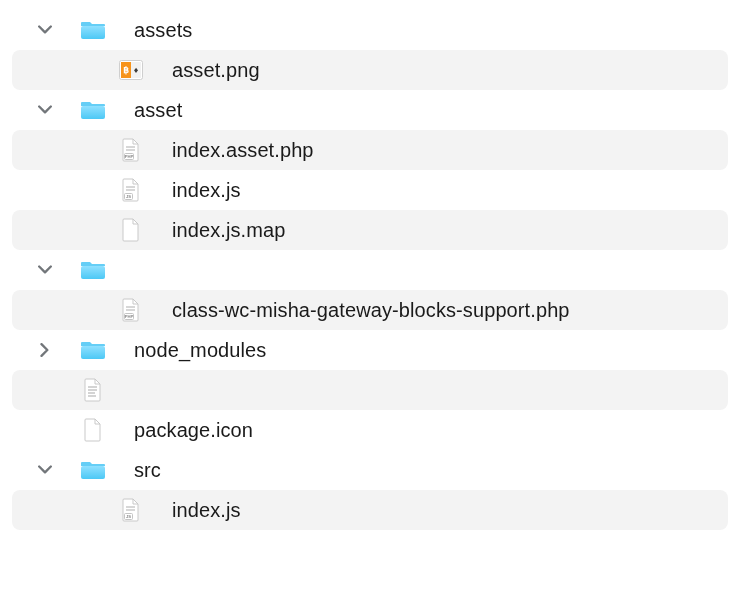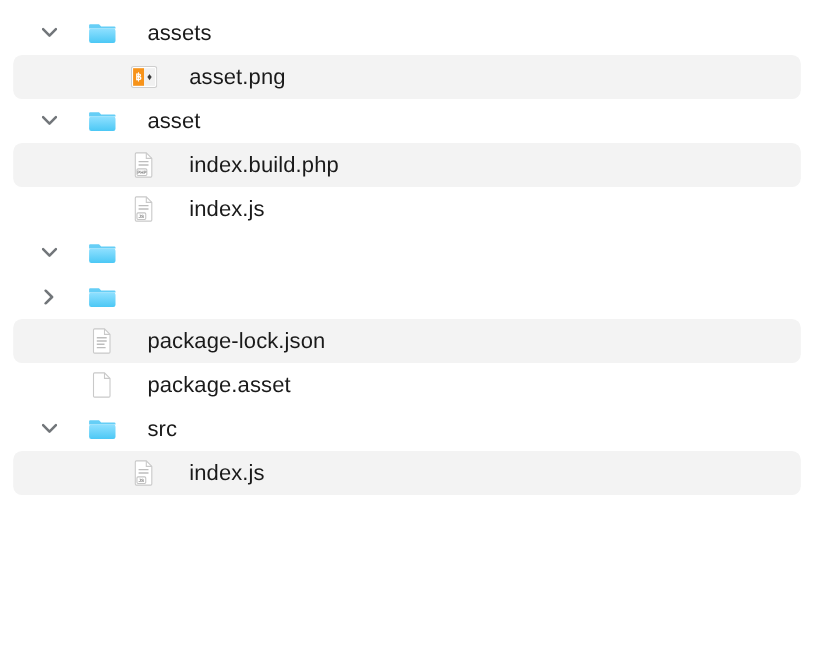--- a/index.html
+++ b/index.html
@@ -123,58 +123,84 @@
       <span class="icon-slot">
   <svg width="20" height="24" viewBox="0 0 20 24">
     <path d="M3 1 h9 l5 5 v16 a1 1 0 0 1-1 1 H3 a1 1 0 0 1-1-1 V2 a1 1 0 0 1 1-1 z" fill="#ffffff" stroke="#c9c9c9"></path>
     <path d="M12 1 v5 h5" fill="none" stroke="#c9c9c9"></path>
     <line x1="5" y1="9" x2="14" y2="9" stroke="#bdbdbd" stroke-width="1.2"></line>
     <line x1="5" y1="12" x2="14" y2="12" stroke="#bdbdbd" stroke-width="1.2"></line>
     <rect x="3.5" y="15.5" width="9" height="6" rx="1" fill="#ffffff" stroke="#c4c4c4"></rect>
     <text x="8" y="20.2" font-size="4.2" text-anchor="middle" fill="#8a8a8a" font-family="Arial" font-weight="bold">PHP</text>
   </svg>
 </span>
-      <span class="label">index.build.php</span>
+      <span class="label">index.asset.php</span>
     </div>
     <div class="row">
       <span class="indent" style="width: 38px;"></span>
       <span class="chevron-slot"></span>
       <span class="icon-slot">
   <svg width="20" height="24" viewBox="0 0 20 24">
     <path d="M3 1 h9 l5 5 v16 a1 1 0 0 1-1 1 H3 a1 1 0 0 1-1-1 V2 a1 1 0 0 1 1-1 z" fill="#ffffff" stroke="#c9c9c9"></path>
     <path d="M12 1 v5 h5" fill="none" stroke="#c9c9c9"></path>
     <line x1="5" y1="9" x2="14" y2="9" stroke="#bdbdbd" stroke-width="1.2"></line>
     <line x1="5" y1="12" x2="14" y2="12" stroke="#bdbdbd" stroke-width="1.2"></line>
     <rect x="3.5" y="15.5" width="8" height="6" rx="1" fill="#ffffff" stroke="#c4c4c4"></rect>
     <text x="7.5" y="20.2" font-size="4.2" text-anchor="middle" fill="#8a8a8a" font-family="Arial" font-weight="bold">JS</text>
   </svg>
 </span>
       <span class="label">index.js</span>
     </div>
-    <div class="row">
-      <span class="indent" style="width: 0px;"></span>
-      <span class="chevron-slot">
-        <span class="chevron open">
-  <svg width="12" height="14" viewBox="0 0 8 12">
-            <path d="M1 1 L6 6 L1 11" fill="none" stroke="currentColor" stroke-width="2" stroke-linecap="round" stroke-linejoin="round"></path>
-          </svg>
-</span>
-      </span>
-      <span class="icon-slot">
-  <svg width="26" height="22" viewBox="0 0 26 22">
-    <defs>
-      <linearGradient id="fg" x1="0" y1="0" x2="0" y2="1">
-        <stop offset="0%" stop-color="#8fe0ff"></stop>
-        <stop offset="100%" stop-color="#4cc8f5"></stop>
-      </linearGradient>
-    </defs>
-    <path d="M2 3 h8 l2 2 h12 a1 1 0 0 1 1 1 v1 H1 V4 a1 1 0 0 1 1-1 z" fill="#65cef6"></path>
-    <rect x="1" y="7" width="24" height="13" rx="2" fill="url(#fg)"></rect>
-  </svg>
-</span>
+    <div class="row alt">
+      <span class="indent" style="width: 38px;"></span>
+      <span class="chevron-slot"></span>
+      <span class="icon-slot">
+  <svg width="20" height="24" viewBox="0 0 20 24">
+    <path d="M3 1 h9 l5 5 v16 a1 1 0 0 1-1 1 H3 a1 1 0 0 1-1-1 V2 a1 1 0 0 1 1-1 z" fill="#ffffff" stroke="#c9c9c9"></path>
+    <path d="M12 1 v5 h5" fill="none" stroke="#c9c9c9"></path>
+  </svg>
+</span>
+      <span class="label">index.js.map</span>
+    </div>
+    <div class="row">
+      <span class="indent" style="width: 0px;"></span>
+      <span class="chevron-slot">
+        <span class="chevron open">
+  <svg width="12" height="14" viewBox="0 0 8 12">
+            <path d="M1 1 L6 6 L1 11" fill="none" stroke="currentColor" stroke-width="2" stroke-linecap="round" stroke-linejoin="round"></path>
+          </svg>
+</span>
+      </span>
+      <span class="icon-slot">
+  <svg width="26" height="22" viewBox="0 0 26 22">
+    <defs>
+      <linearGradient id="fg" x1="0" y1="0" x2="0" y2="1">
+        <stop offset="0%" stop-color="#8fe0ff"></stop>
+        <stop offset="100%" stop-color="#4cc8f5"></stop>
+      </linearGradient>
+    </defs>
+    <path d="M2 3 h8 l2 2 h12 a1 1 0 0 1 1 1 v1 H1 V4 a1 1 0 0 1 1-1 z" fill="#65cef6"></path>
+    <rect x="1" y="7" width="24" height="13" rx="2" fill="url(#fg)"></rect>
+  </svg>
+</span>
+    </div>
+    <div class="row alt">
+      <span class="indent" style="width: 38px;"></span>
+      <span class="chevron-slot"></span>
+      <span class="icon-slot">
+  <svg width="20" height="24" viewBox="0 0 20 24">
+    <path d="M3 1 h9 l5 5 v16 a1 1 0 0 1-1 1 H3 a1 1 0 0 1-1-1 V2 a1 1 0 0 1 1-1 z" fill="#ffffff" stroke="#c9c9c9"></path>
+    <path d="M12 1 v5 h5" fill="none" stroke="#c9c9c9"></path>
+    <line x1="5" y1="9" x2="14" y2="9" stroke="#bdbdbd" stroke-width="1.2"></line>
+    <line x1="5" y1="12" x2="14" y2="12" stroke="#bdbdbd" stroke-width="1.2"></line>
+    <rect x="3.5" y="15.5" width="9" height="6" rx="1" fill="#ffffff" stroke="#c4c4c4"></rect>
+    <text x="8" y="20.2" font-size="4.2" text-anchor="middle" fill="#8a8a8a" font-family="Arial" font-weight="bold">PHP</text>
+  </svg>
+</span>
+      <span class="label">class-wc-misha-gateway-blocks-support.php</span>
     </div>
     <div class="row">
       <span class="indent" style="width: 0px;"></span>
       <span class="chevron-slot">
         <span class="chevron">
   <svg width="12" height="14" viewBox="0 0 8 12">
             <path d="M1 1 L6 6 L1 11" fill="none" stroke="currentColor" stroke-width="2" stroke-linecap="round" stroke-linejoin="round"></path>
           </svg>
 </span>
       </span>
@@ -183,46 +209,46 @@
     <defs>
       <linearGradient id="fg" x1="0" y1="0" x2="0" y2="1">
         <stop offset="0%" stop-color="#8fe0ff"></stop>
         <stop offset="100%" stop-color="#4cc8f5"></stop>
       </linearGradient>
     </defs>
     <path d="M2 3 h8 l2 2 h12 a1 1 0 0 1 1 1 v1 H1 V4 a1 1 0 0 1 1-1 z" fill="#65cef6"></path>
     <rect x="1" y="7" width="24" height="13" rx="2" fill="url(#fg)"></rect>
   </svg>
 </span>
+      <span class="label">node_modules</span>
     </div>
     <div class="row alt">
       <span class="indent" style="width: 0px;"></span>
       <span class="chevron-slot"></span>
       <span class="icon-slot">
   <svg width="20" height="24" viewBox="0 0 20 24">
     <path d="M3 1 h9 l5 5 v16 a1 1 0 0 1-1 1 H3 a1 1 0 0 1-1-1 V2 a1 1 0 0 1 1-1 z" fill="#ffffff" stroke="#c9c9c9"></path>
     <path d="M12 1 v5 h5" fill="none" stroke="#c9c9c9"></path>
     <line x1="5" y1="9" x2="14" y2="9" stroke="#bdbdbd" stroke-width="1.3"></line>
     <line x1="5" y1="12" x2="14" y2="12" stroke="#bdbdbd" stroke-width="1.3"></line>
     <line x1="5" y1="15" x2="12" y2="15" stroke="#bdbdbd" stroke-width="1.3"></line>
     <line x1="5" y1="18" x2="13" y2="18" stroke="#bdbdbd" stroke-width="1.3"></line>
   </svg>
 </span>
-      <span class="label">package-lock.json</span>
-    </div>
-    <div class="row">
-      <span class="indent" style="width: 0px;"></span>
-      <span class="chevron-slot"></span>
-      <span class="icon-slot">
-  <svg width="20" height="24" viewBox="0 0 20 24">
-    <path d="M3 1 h9 l5 5 v16 a1 1 0 0 1-1 1 H3 a1 1 0 0 1-1-1 V2 a1 1 0 0 1 1-1 z" fill="#ffffff" stroke="#c9c9c9"></path>
-    <path d="M12 1 v5 h5" fill="none" stroke="#c9c9c9"></path>
-  </svg>
-</span>
-      <span class="label">package.asset</span>
+    </div>
+    <div class="row">
+      <span class="indent" style="width: 0px;"></span>
+      <span class="chevron-slot"></span>
+      <span class="icon-slot">
+  <svg width="20" height="24" viewBox="0 0 20 24">
+    <path d="M3 1 h9 l5 5 v16 a1 1 0 0 1-1 1 H3 a1 1 0 0 1-1-1 V2 a1 1 0 0 1 1-1 z" fill="#ffffff" stroke="#c9c9c9"></path>
+    <path d="M12 1 v5 h5" fill="none" stroke="#c9c9c9"></path>
+  </svg>
+</span>
+      <span class="label">package.icon</span>
     </div>
     <div class="row">
       <span class="indent" style="width: 0px;"></span>
       <span class="chevron-slot">
         <span class="chevron open">
   <svg width="12" height="14" viewBox="0 0 8 12">
             <path d="M1 1 L6 6 L1 11" fill="none" stroke="currentColor" stroke-width="2" stroke-linecap="round" stroke-linejoin="round"></path>
           </svg>
 </span>
       </span>

